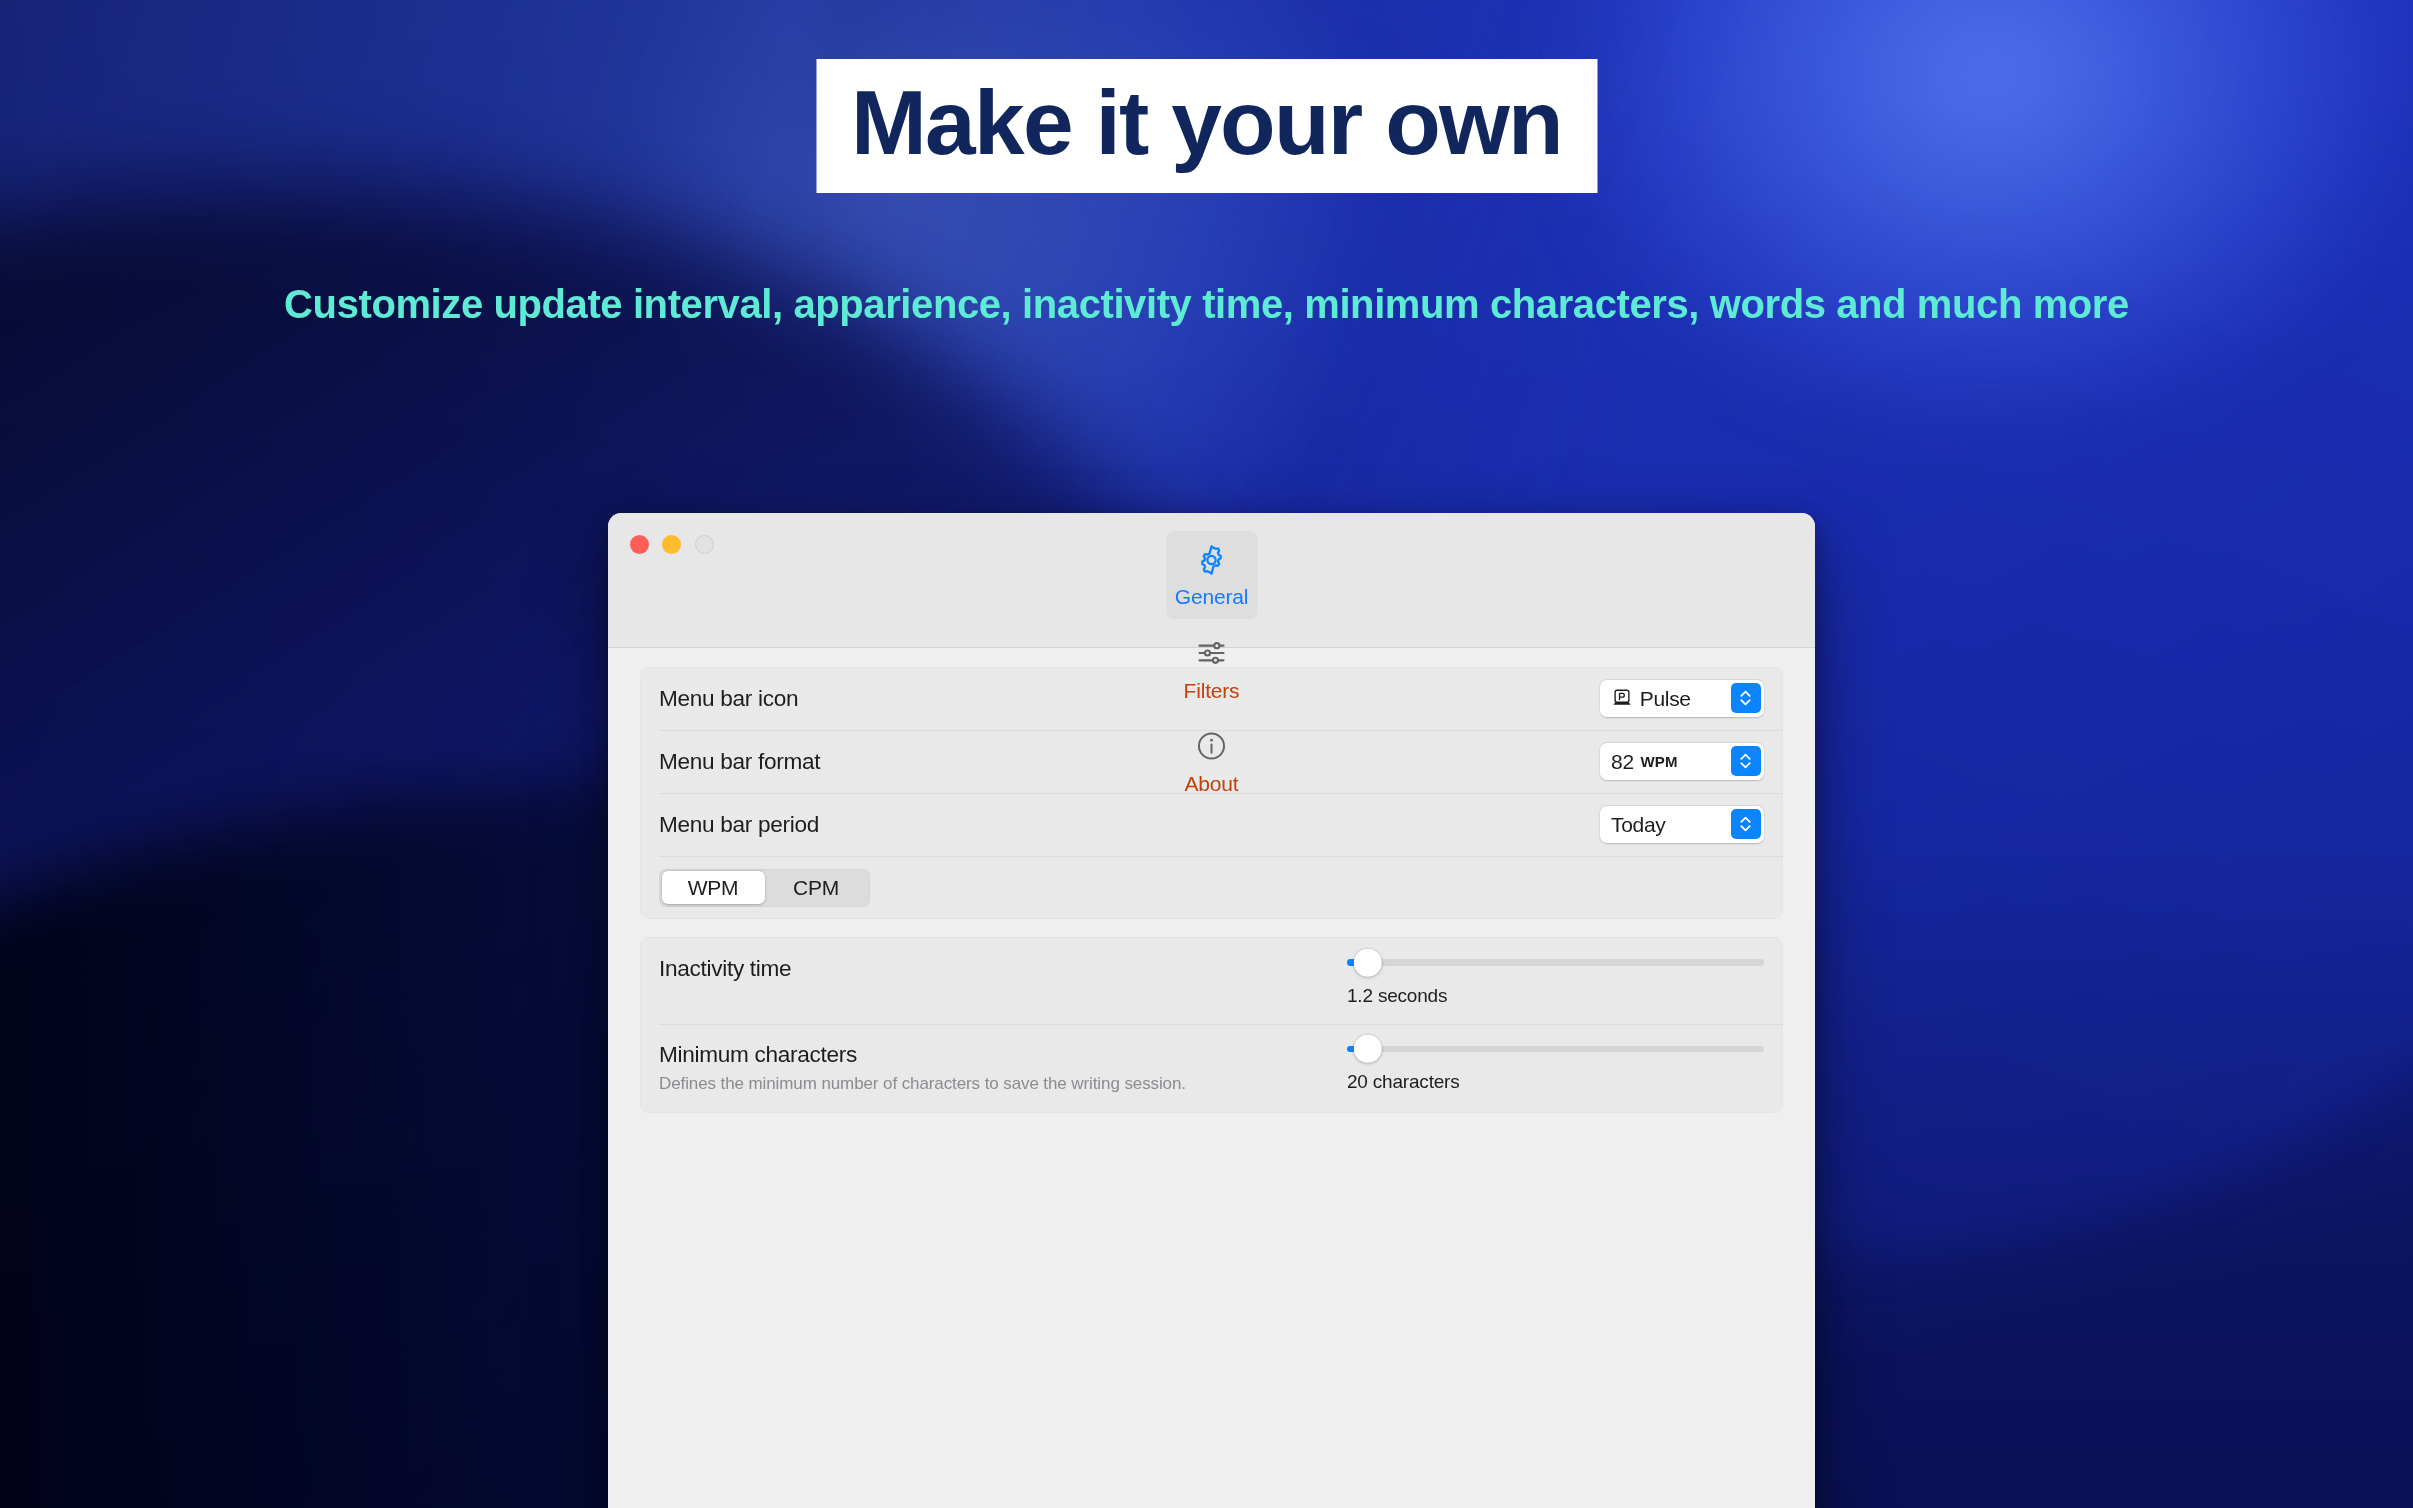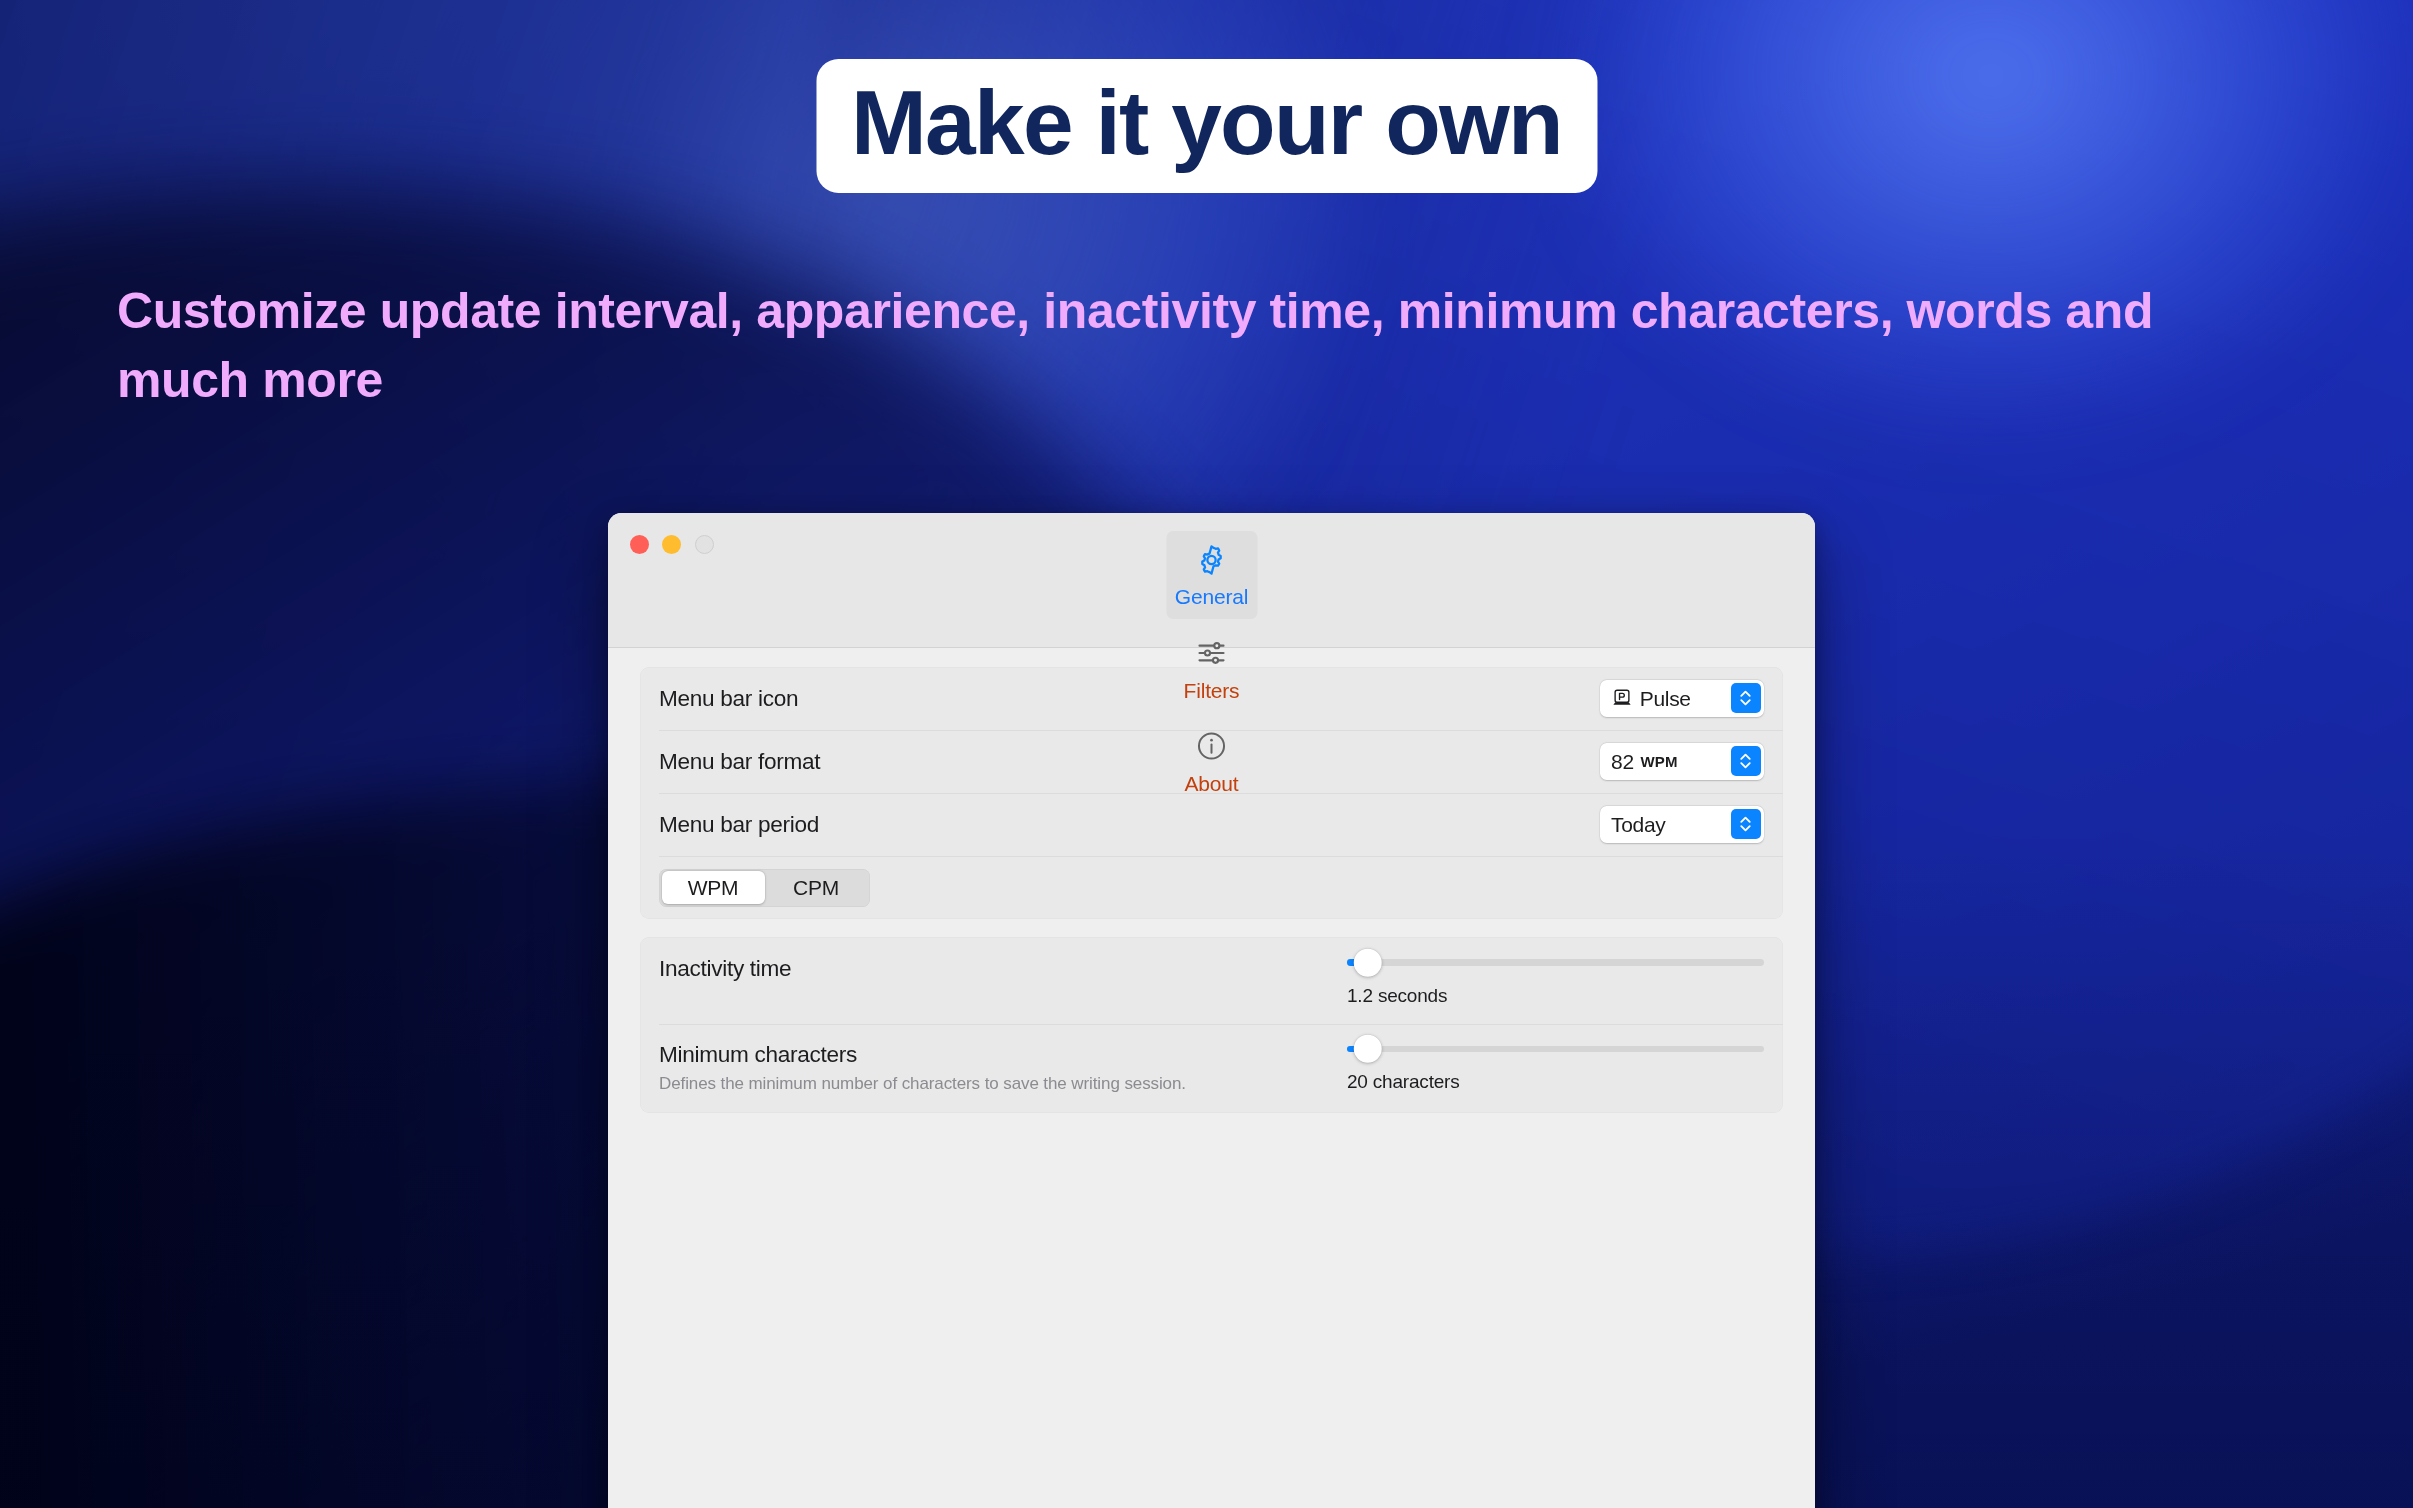--- a/index.html
+++ b/index.html
@@ -60,35 +60,35 @@
     background:linear-gradient(180deg, rgba(0,0,0,0) 55%, rgba(0,2,25,.30) 100%);
   }
 
   
   #headline-box {
     position:absolute; left:50%; transform:translateX(-50%);
     top:59px;
     background:#ffffff;
     padding:18.4px 35px 25px 35px;
     z-index:5;
-    border-radius:22px;
   }
   #headline-text {
     font-size:91px;
     line-height:1.0;
     font-weight:800;
     color:#10265c;
     letter-spacing:-1.7px;
     white-space:nowrap;
   }
   #subtitle {
     position:absolute; left:50%; transform:translateX(-50%);
     top:277px; width:2179px;
-    color:#f0abfc;
-    font-size:50px;
+    text-align:center;
+    color:#5eead4;
+    font-size:40px;
     font-weight:700;
     line-height:1.38;
     letter-spacing:-0.4px;
     z-index:5;
   }
 
   
   #app-window {
     position:absolute;
     left:608px; top:513px;

